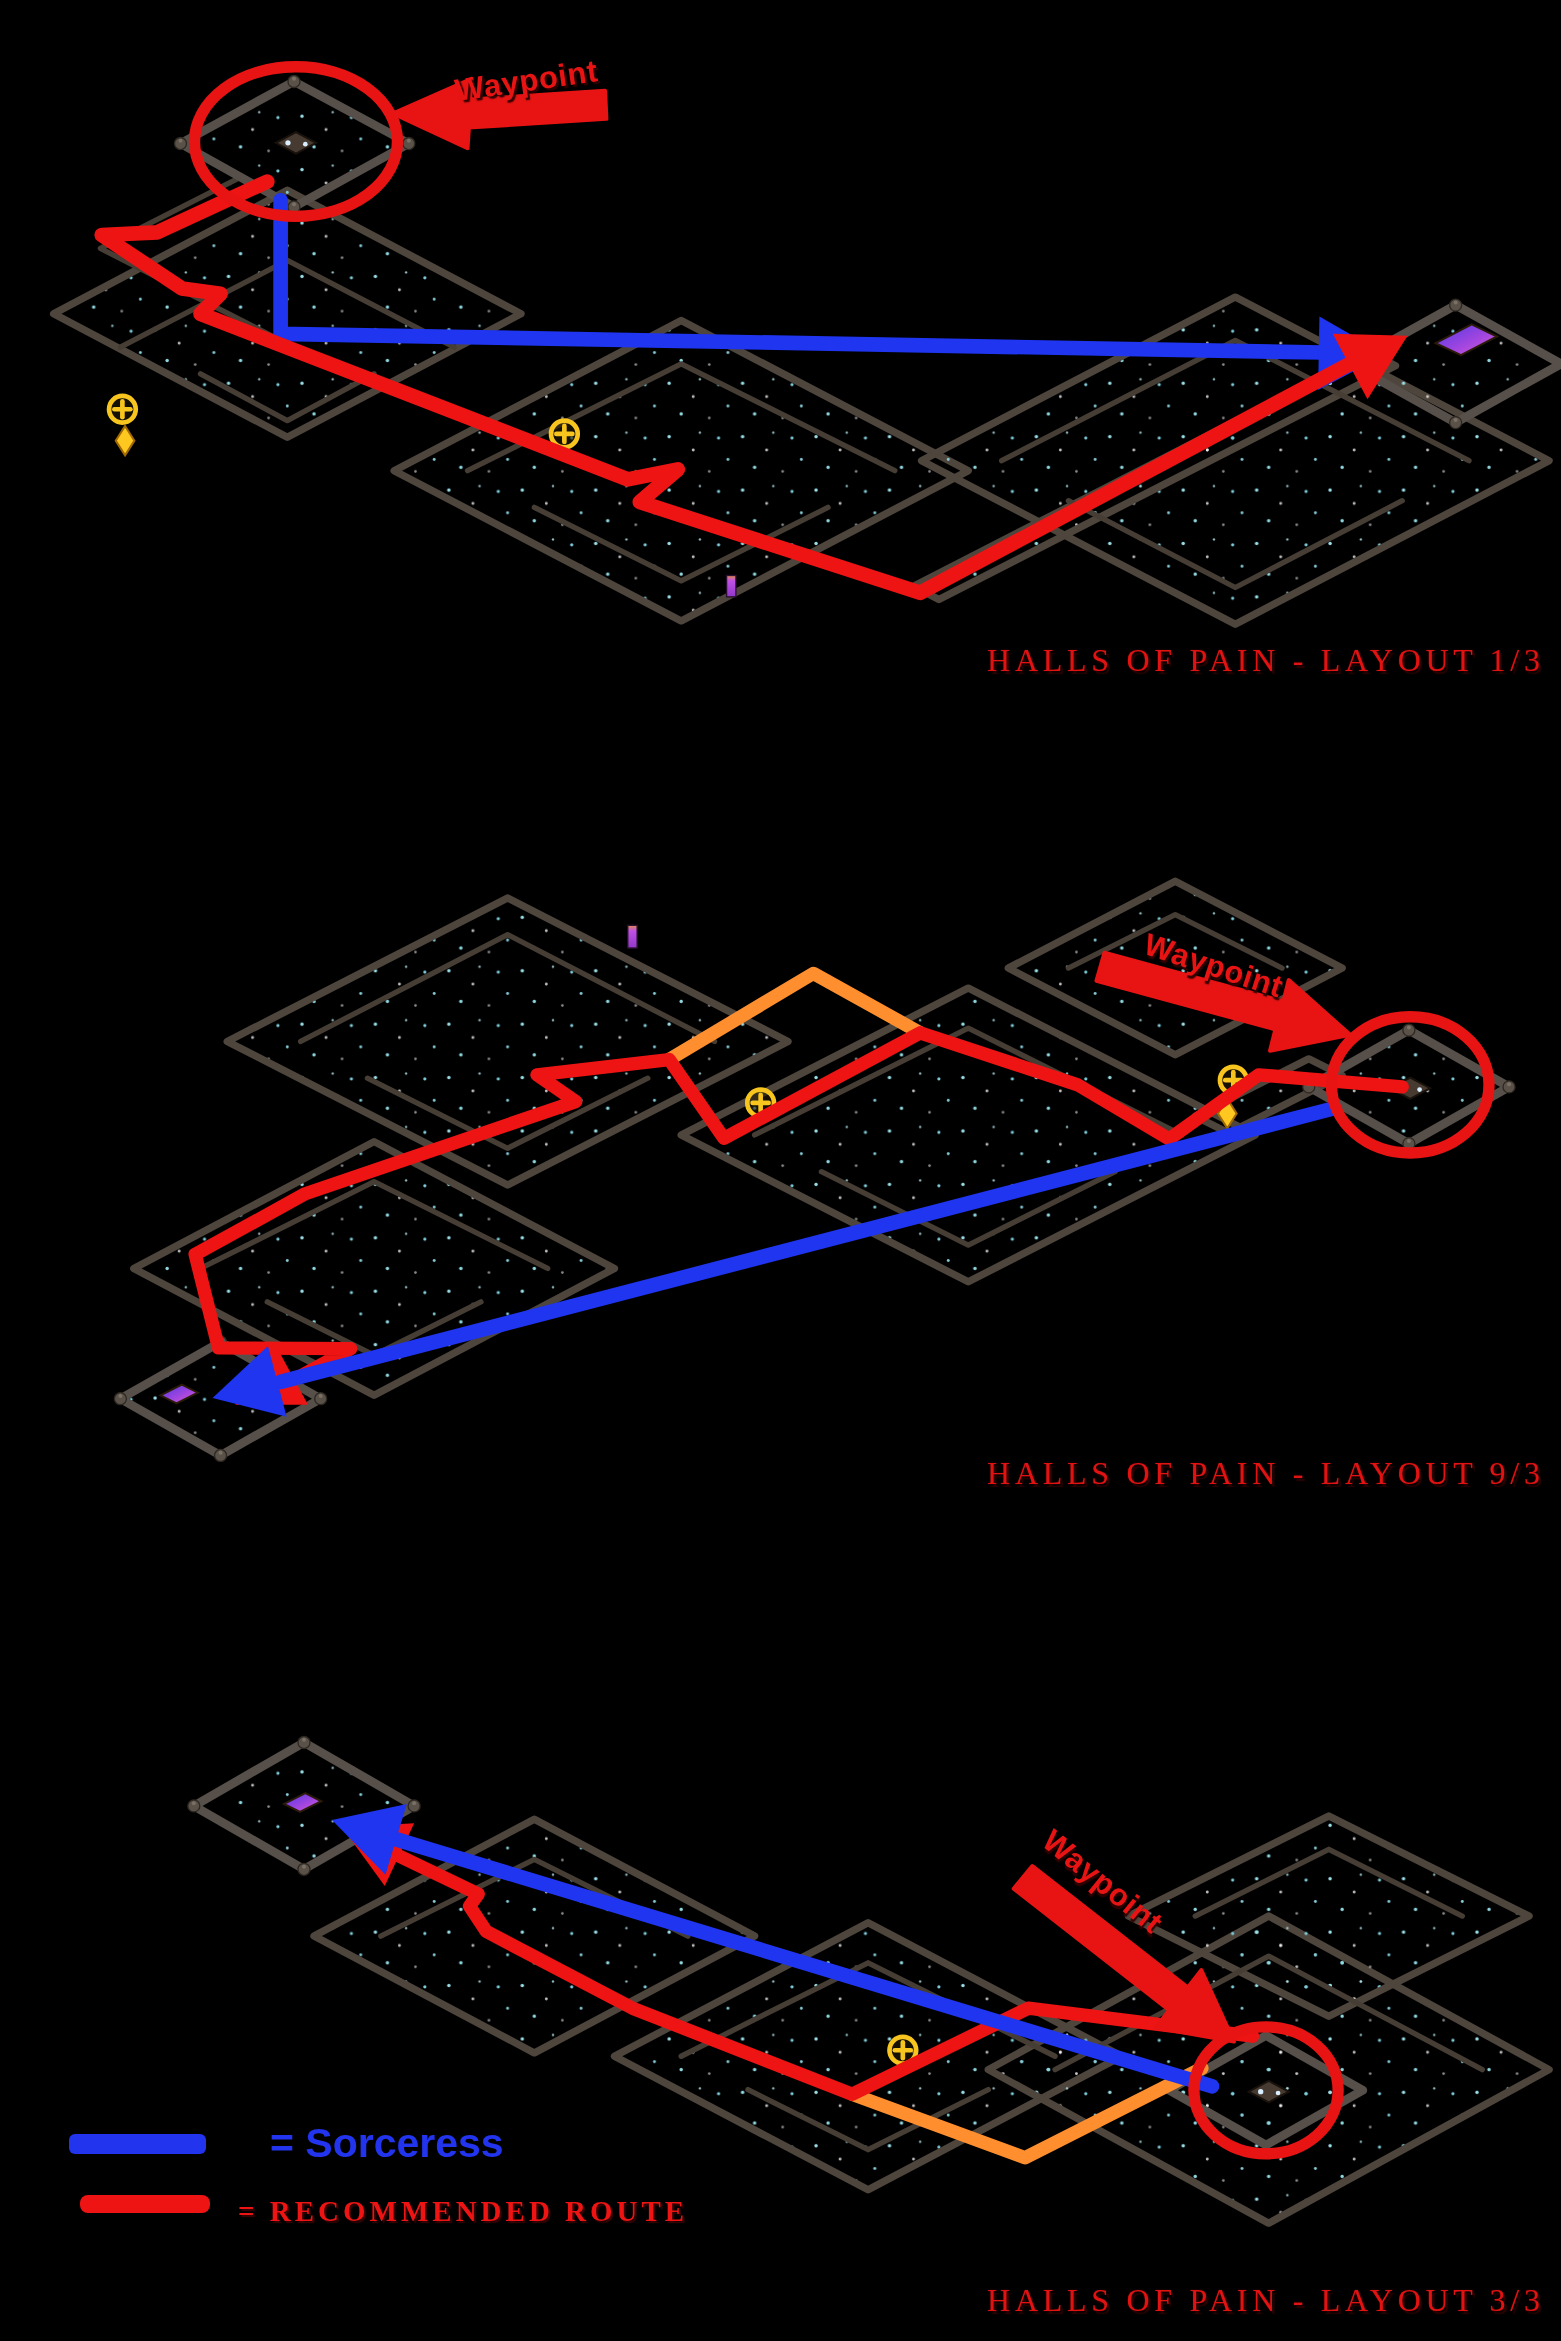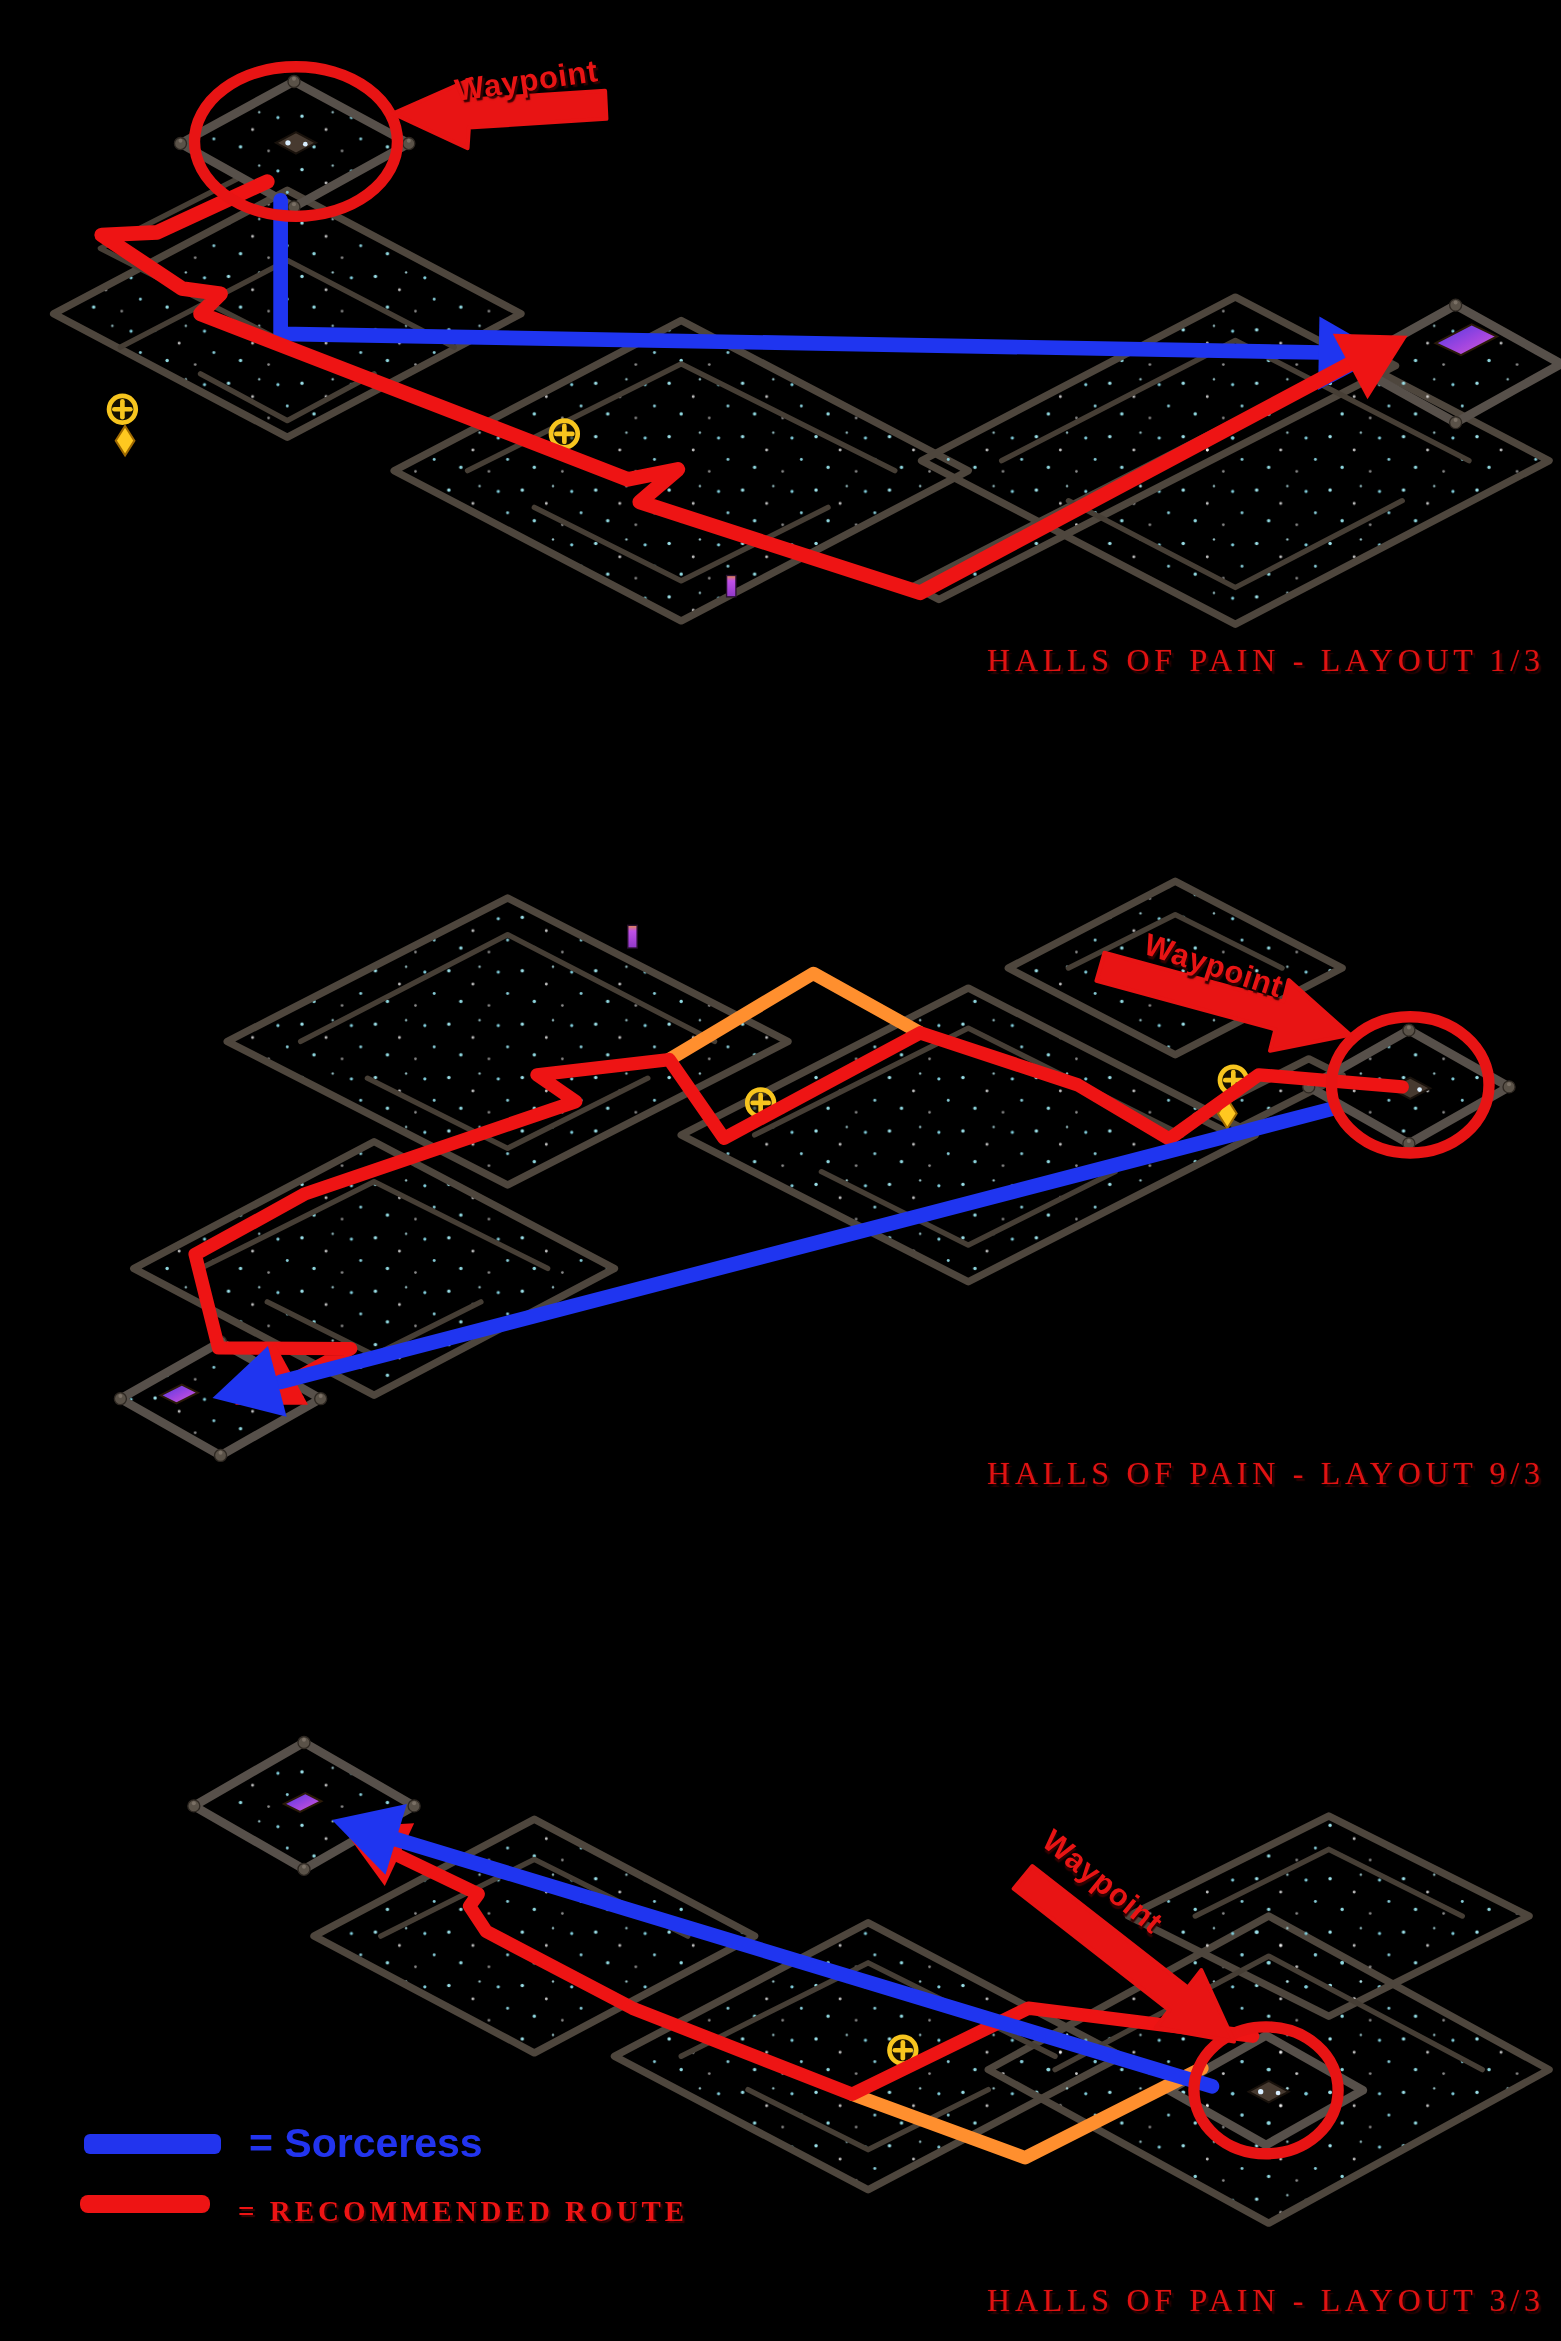--- a/index.html
+++ b/index.html
@@ -22,21 +22,21 @@
   .wp2{left:1120px;top:948px;transform:rotate(18deg);}
   .wp3{left:1009px;top:1864px;transform:rotate(39deg);}
 
   .map-title{position:absolute;right:17.4px;white-space:nowrap;color:#e01212;
              font-family:"Liberation Serif",serif;font-weight:normal;font-size:32px;
              letter-spacing:4.7px;text-shadow:2.7px 3.3px 1.3px #2d0303,0 0 1.3px #6e0808;}
   .t1{top:642px;} .t2{top:1455px;} .t3{top:2282px;margin-left:28px;}
 
   .legend{position:absolute;left:0;top:0;width:100%;height:100%;pointer-events:none;}
   .legend-row{position:absolute;display:flex;align-items:center;}
-  .lr1{left:84px;top:2120px;}
+  .lr1{left:69px;top:2120px;gap:36px;}
   .lr2{left:80px;top:2179px;}
   .lr3{left:80px;top:2232px;}
   .bar{display:inline-block;border-radius:6px;}
   .bar-blue{width:137px;height:20px;background:#2234ee;}
   .bar-red{width:130px;height:18px;background:#ee1414;border-radius:8px;}
   .bar-orange{width:130px;height:18px;background:#f7922e;border-radius:8px;}
   .legend-text{margin-left:28px;white-space:nowrap;}
   .legend-text-blue{color:#2234ee;font:bold 41px "Liberation Sans",sans-serif;}
   .legend-text-red{color:#ee1414;font:bold 29px "Liberation Serif",serif;letter-spacing:4px;
                    text-shadow:2px 2px 1.3px #3c0404;margin-top:16px;}

